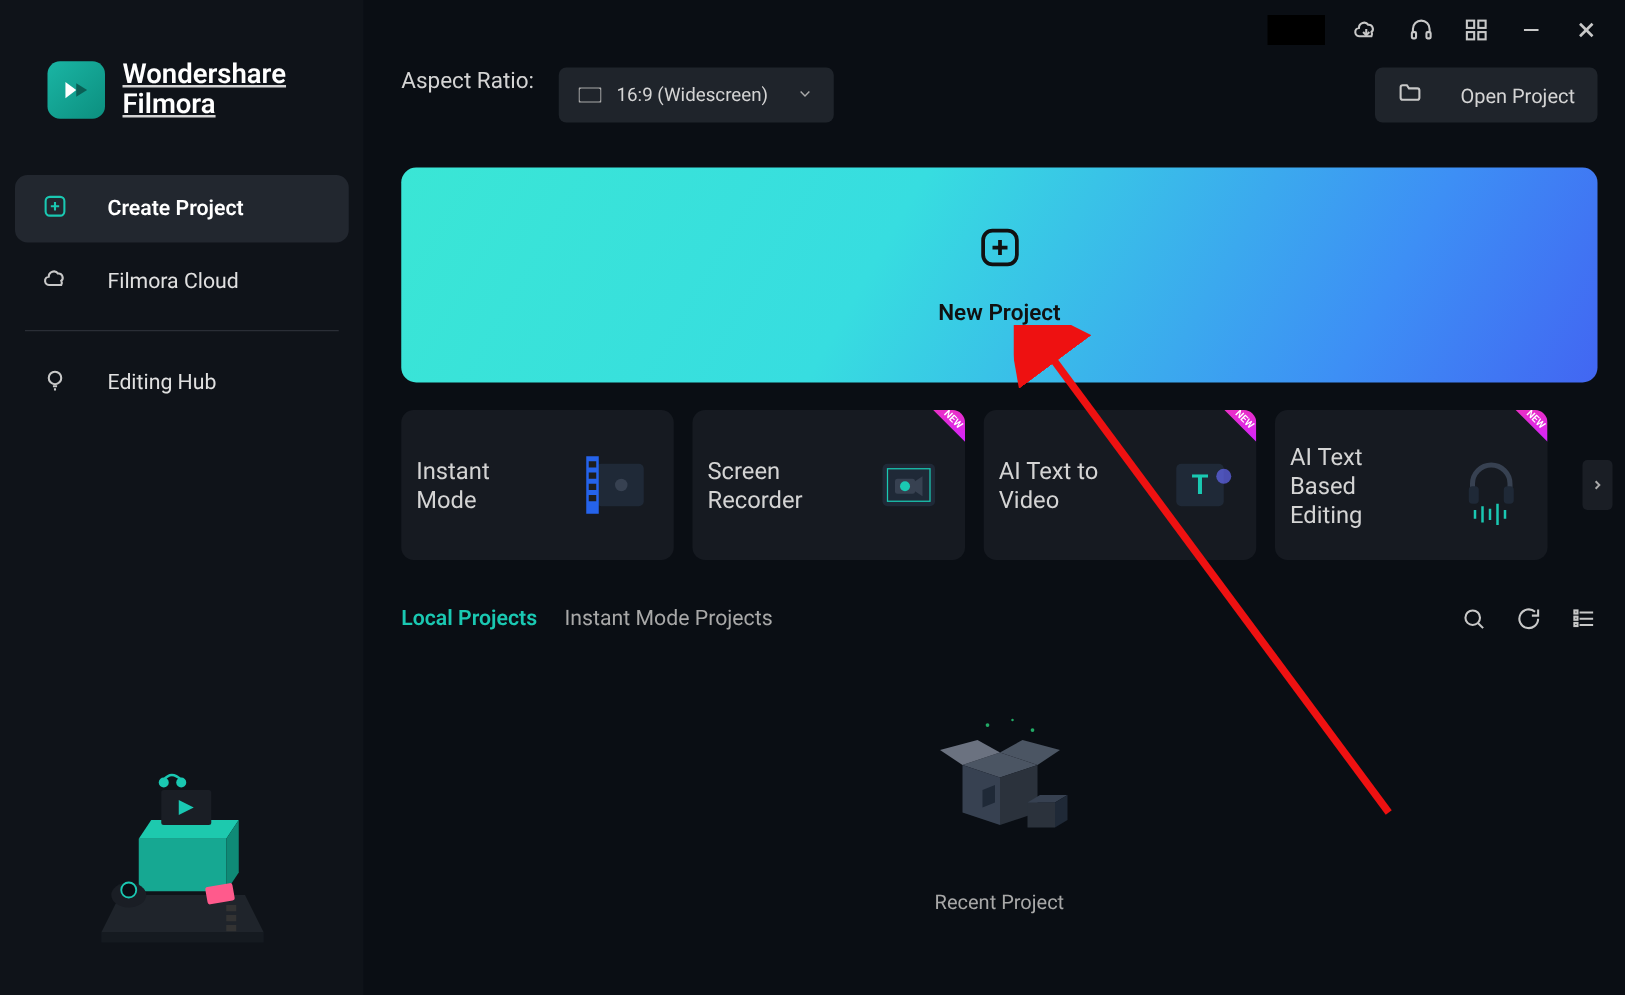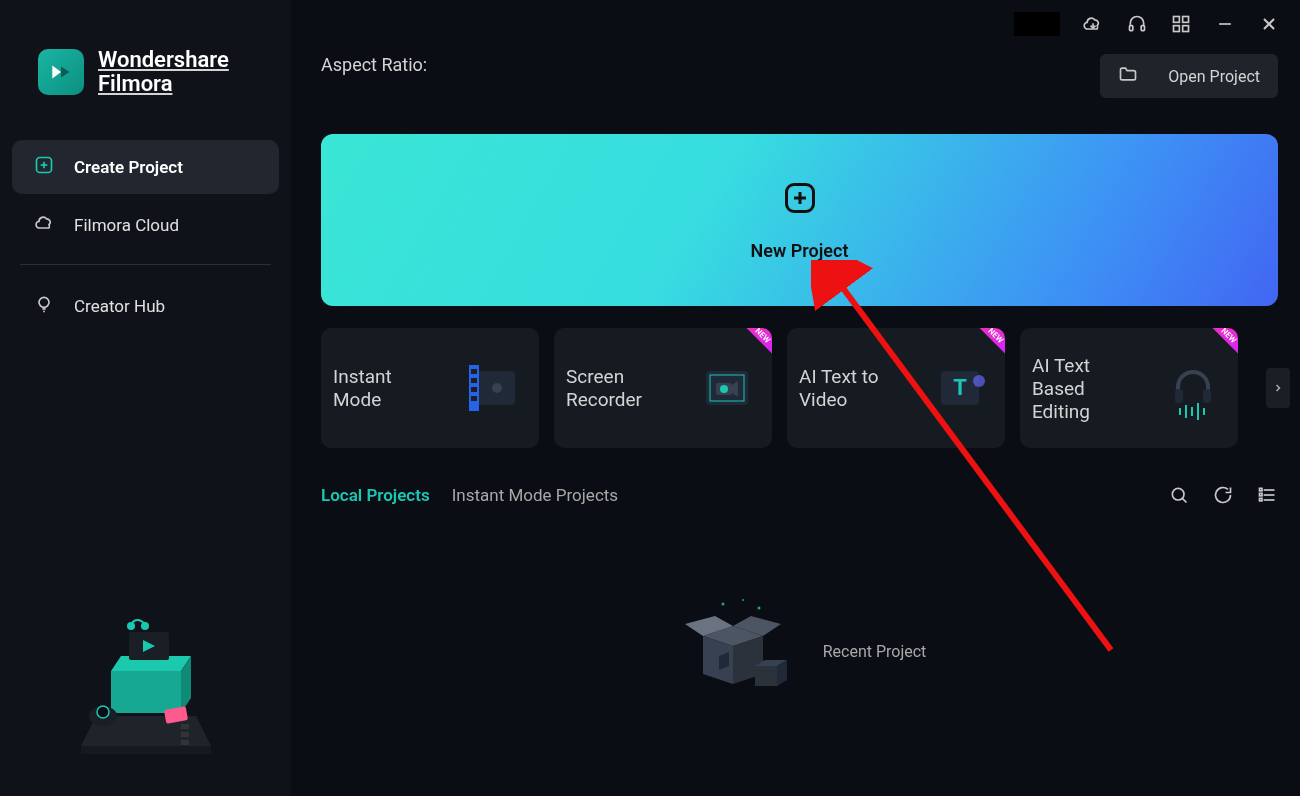--- a/index.html
+++ b/index.html
@@ -49,21 +49,21 @@
     }
     .logo-text {
       font-size: 22px;
       font-weight: 600;
       color: #fff;
       line-height: 1.1;
     }
     .nav-item {
       display: flex;
       align-items: center;
-      gap: 20px;
+      gap: 32px;
       padding: 15px 22px;
       border-radius: 10px;
       cursor: pointer;
       margin-bottom: 4px;
     }
     .nav-item.active {
       background: #22272f;
     }
     .nav-item-label {
       font-size: 17px;
@@ -277,21 +277,21 @@
     .tabs-actions {
       margin-left: auto;
       display: flex;
       gap: 22px;
       color: #bfbfbf;
     }
     .tabs-actions .win-btn { cursor: pointer; }
     .recent-area {
       flex: 1;
       display: flex;
-      flex-direction: row;
+      flex-direction: column;
       align-items: center;
       justify-content: center;
       gap: 30px;
       color: #a8a8a8;
     }
     .recent-box {
       width: 120px;
       height: 110px;
     }
     .recent-label {
@@ -344,21 +344,21 @@
   <div class="nav-divider"></div>
 
   <div class="nav-item">
     <span>
       <svg class="icon-sm" viewBox="0 0 24 24" fill="none" stroke="#c8c8c8" stroke-width="2">
         <circle cx="12" cy="10" r="6"></circle>
         <line x1="10" y1="18" x2="14" y2="18"></line>
         <line x1="11" y1="21" x2="13" y2="21"></line>
       </svg>
     </span>
-    <span class="nav-item-label">Creator Hub</span>
+    <span class="nav-item-label">Editing Hub</span>
   </div>
 
   <div class="sidebar-illustration">
     <svg viewBox="0 0 170 180">
       <polygon points="35,140 135,140 150,170 20,170" fill="#1f242b"></polygon>
       <polygon points="20,170 150,170 150,178 20,178" fill="#151a20"></polygon>
       <rect x="120" y="148" width="8" height="5" fill="#333"></rect>
       <rect x="120" y="156" width="8" height="5" fill="#333"></rect>
       <rect x="120" y="164" width="8" height="5" fill="#333"></rect>
       <rect x="50" y="95" width="70" height="42" fill="#16a892"></rect>
@@ -410,20 +410,35 @@
       <svg class="icon-sm" viewBox="0 0 24 24" stroke="#c8c8c8" stroke-width="2.5">
           <line x1="6" y1="6" x2="18" y2="18"></line>
           <line x1="6" y1="18" x2="18" y2="6"></line>
         </svg>
     </div>
   </div>
 
   <div class="content">
     <div class="top-row">
       <span class="aspect-label">Aspect Ratio:</span>
+      <div class="aspect-select">
+        <div class="aspect-left">
+          <span>
+            <svg width="18" height="12" viewBox="0 0 18 12">
+                <rect x="0" y="0" width="18" height="12" rx="2" fill="none" stroke="#aaa" stroke-width="1.5"></rect>
+              </svg>
+          </span>
+          <span class="aspect-value">16:9 (Widescreen)</span>
+        </div>
+        <span>
+          <svg width="14" height="14" viewBox="0 0 24 24" fill="none" stroke="#aaa" stroke-width="2">
+              <polyline points="6 9 12 15 18 9"></polyline>
+            </svg>
+        </span>
+      </div>
       <div class="open-project">
         <span>
           <svg class="icon-sm" viewBox="0 0 24 24" fill="none" stroke="#c8c8c8" stroke-width="2">
               <path d="M3 7a2 2 0 0 1 2-2h4l2 3h8a2 2 0 0 1 2 2v7a2 2 0 0 1-2 2H5a2 2 0 0 1-2-2z"></path>
             </svg>
         </span>
         <span class="open-project-label">Open Project</span>
       </div>
     </div>
 

